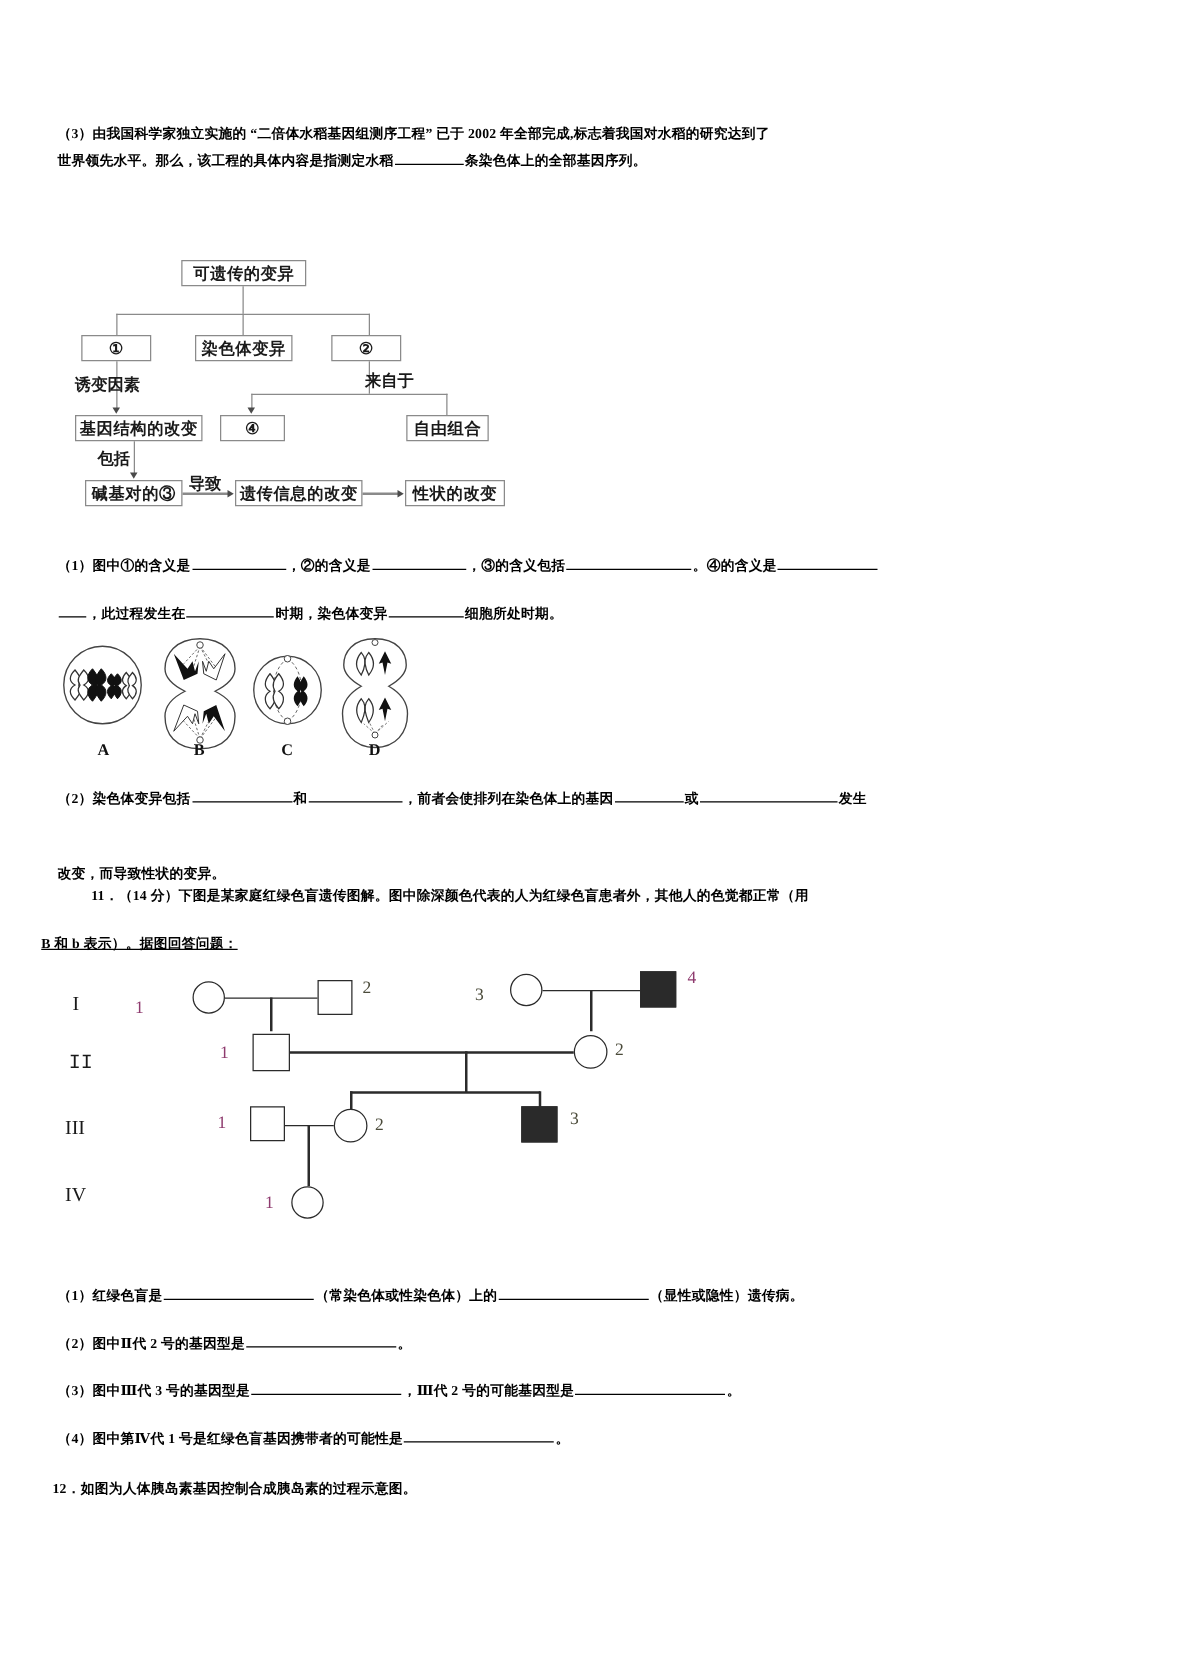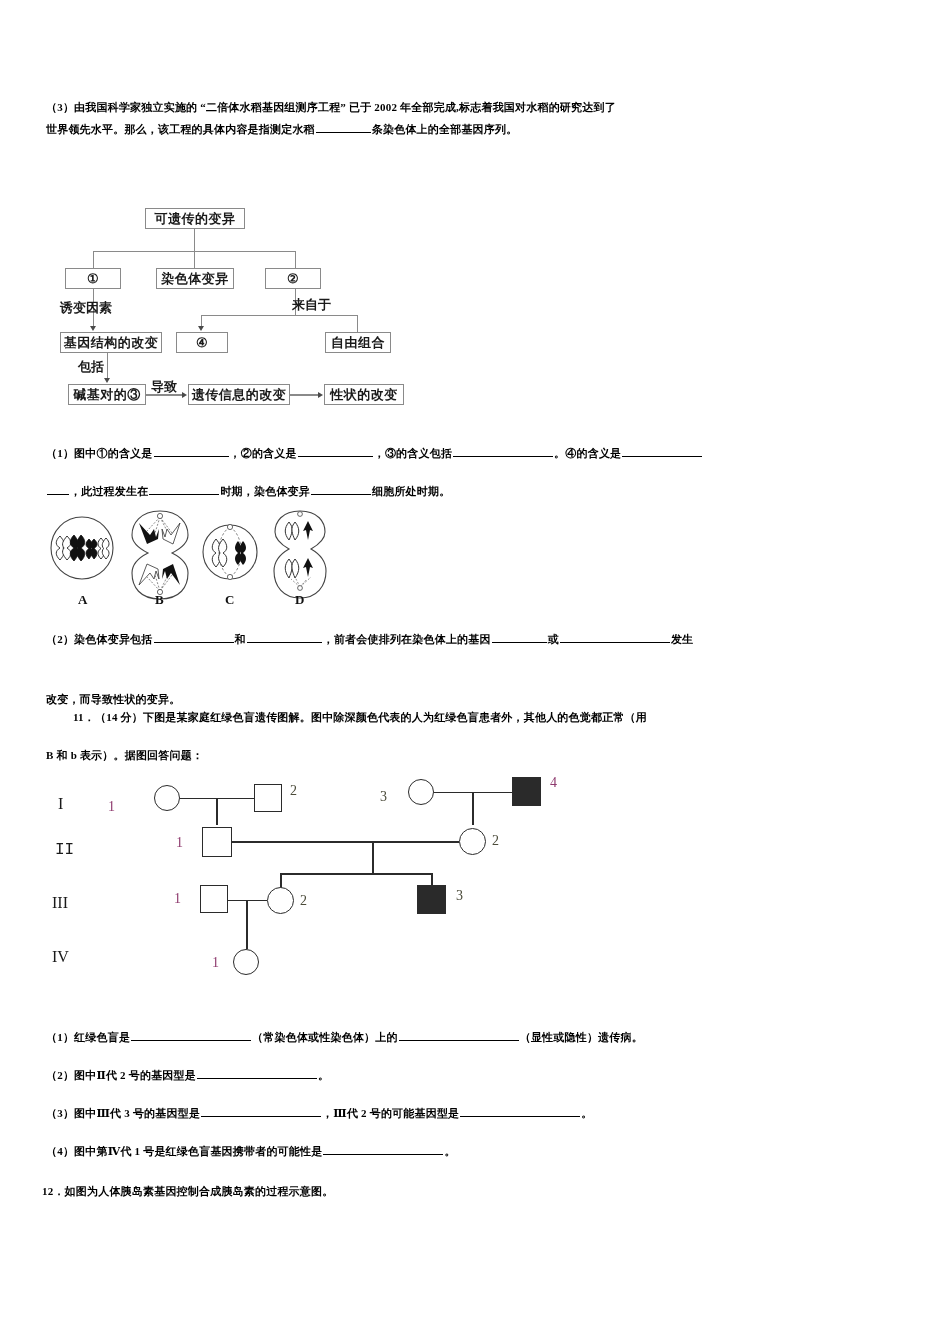--- a/index.html
+++ b/index.html
@@ -308,21 +308,21 @@
   <div class="para bold" style="left:46px; top:620px;">
     <span>（2）染色体变异包括</span><span class="blank b80"></span><span>和</span><span class="blank b75"></span><span>，前者会使排列在染色体上的基因</span><span class="blank b55"></span><span>或</span><span class="blank b110"></span><span>发生</span>
   </div>
   <div class="para bold" style="left:46px; top:680px;font-family:Liberation Serif, serif;">
     <span>改变，而导致性状的变异。</span>
   </div>
 
   <div class="para bold" style="left:25px; top:698px;margin-left:48px;">
     <span>11．（14 分）下图是某家庭红绿色盲遗传图解。图中除深颜色代表的人为红绿色盲患者外，其他人的色觉都正常（用</span>
   </div>
-  <div class="para bold" style="left:46px; top:736px;">
+  <div class="para bold" style="left:33px; top:736px;text-decoration:underline;">
     <span>B 和 b 表示）。据图回答问题：</span>
   </div>
 
   <div id="pedigree">
 
     <div class="gen-label" style="left:8px;  top:20px;">I</div>
     <div class="gen-label" style="left:5px;  top:66px;font-family:Liberation Mono, monospace;">II</div>
     <div class="gen-label" style="left:2px;  top:119px;">III</div>
     <div class="gen-label" style="left:2px;  top:173px;">IV</div>
 

